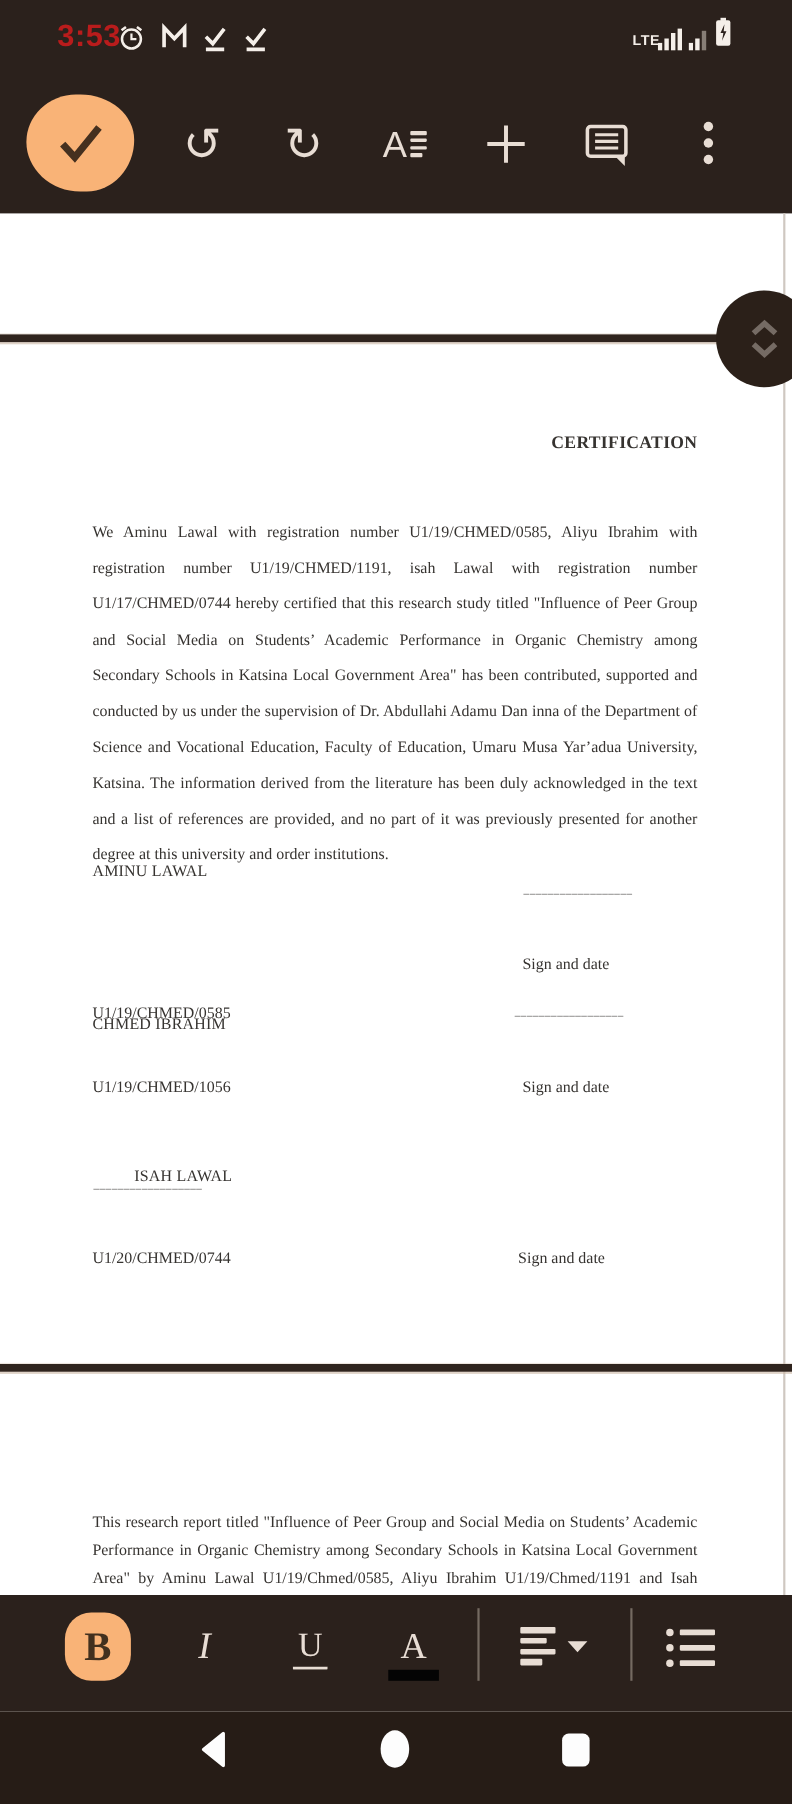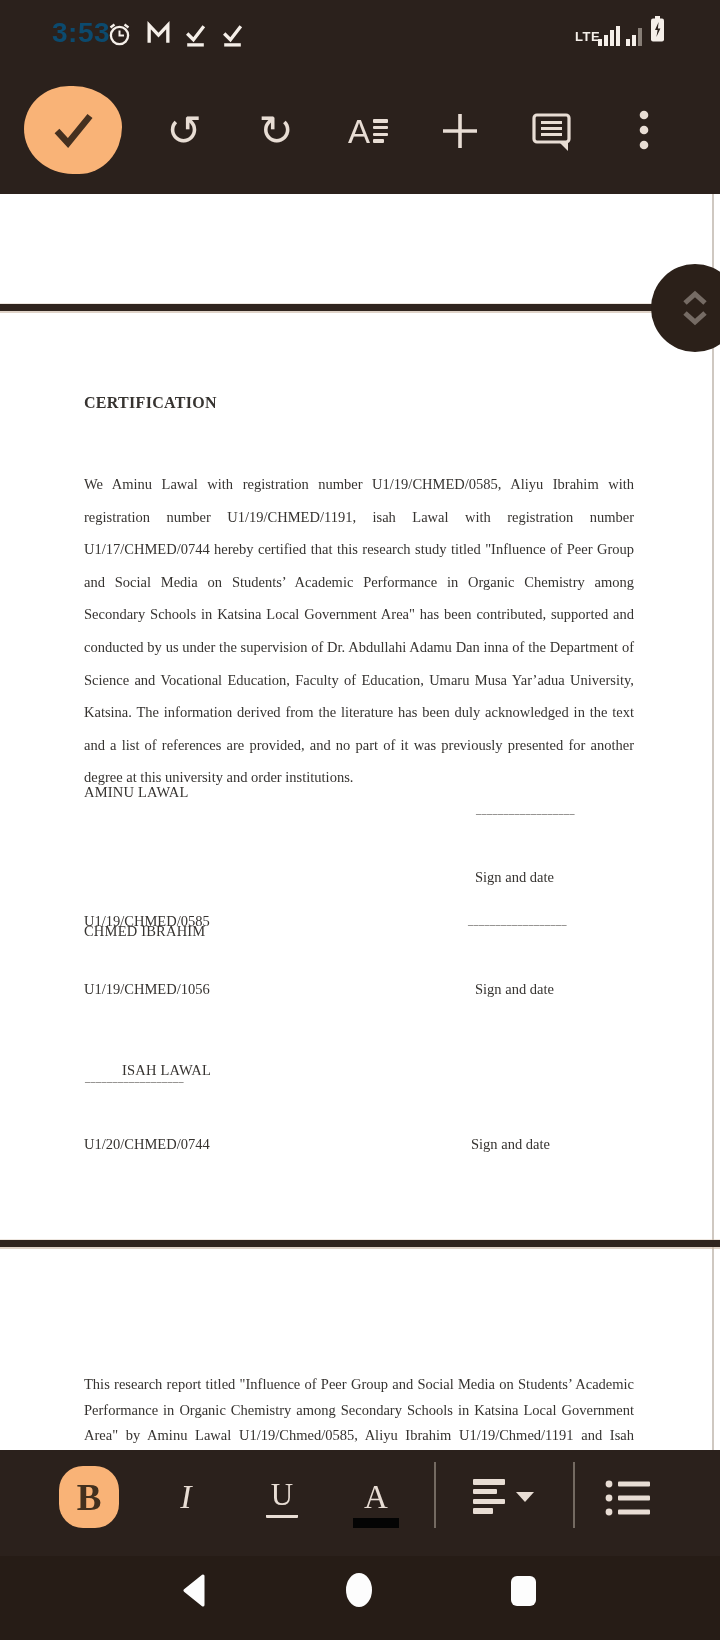--- a/index.html
+++ b/index.html
@@ -3,21 +3,21 @@
 <meta charset="utf-8">
 <style>
   html,body{margin:0;padding:0;background:#111;}
   .screen{position:relative;width:720px;height:1640px;background:#ffffff;overflow:hidden;
           font-family:"Liberation Sans",sans-serif;}
   .abs{position:absolute;}
   .doc{font-family:"Liberation Serif","DejaVu Serif",serif;color:#363330;}
 
   
   .topbar{left:0;top:0;width:720px;height:194px;background:#2b211c;}
-  .time{left:52px;top:17px;font-size:28px;font-weight:bold;color:#0c4a6e;letter-spacing:.5px;}
+  .time{left:52px;top:17px;font-size:28px;font-weight:bold;color:#b91c1c;letter-spacing:.5px;}
   .sicon{top:21px;}
   .rlabel{color:#f5efe9;font-size:13px;font-weight:bold;letter-spacing:.5px;}
 
   
   .tbtn{top:98px;width:66px;height:66px;display:flex;align-items:center;justify-content:center;}
   .blob{left:24px;top:86px;width:98px;height:88px;background:#f9b377;
         border-radius:46px 50px 44px 50px / 44px 42px 48px 46px;
         display:flex;align-items:center;justify-content:center;}
   .uglyph{color:#e8ddd4;font-size:42px;line-height:1;font-family:"DejaVu Sans",sans-serif;}
   .fmtA{color:#e8ddd4;font-size:33px;line-height:1;}
@@ -25,21 +25,21 @@
   .bars i{display:block;background:#e8ddd4;height:3.5px;margin:3.2px 0;border-radius:1px;}
 
   
   .pgdiv{left:0;width:720px;height:7px;background:#2f241e;
          box-shadow:0 2px 0 rgba(202,182,163,.6), 0 -1px 0 rgba(202,182,163,.35);}
   .scrolltrack{left:712px;top:194px;width:2px;height:1256px;background:#cfc8c1;}
   .fab{left:651px;top:264px;width:88px;height:88px;border-radius:50%;background:#2b2019;
        display:flex;align-items:center;justify-content:center;}
 
   
-  .c-head{left:84px;top:394px;width:550px;text-align:left;font-weight:bold;font-size:16px;letter-spacing:.3px;}
+  .c-head{left:84px;top:394px;width:550px;text-align:right;font-weight:bold;font-size:16px;letter-spacing:.3px;}
   .c-body{left:84px;top:468px;width:550px;font-size:14.5px;line-height:32.6px;
           text-align:justify;text-justify:inter-word;}
   .sig-name{left:84px;font-size:14.5px;letter-spacing:.2px;}
   .sig-reg{left:84px;font-size:14.5px;}
   .sig-line{font-size:10px;letter-spacing:.5px;white-space:nowrap;}
   .sig-date{left:475px;font-size:14.5px;}
   .a-head{left:84px;top:1330px;width:550px;text-align:center;font-weight:bold;font-size:16px;letter-spacing:.3px;}
   .a-body{left:84px;top:1372px;width:550px;font-size:14.5px;line-height:25.5px;
           text-align:justify;text-justify:inter-word;}
 

